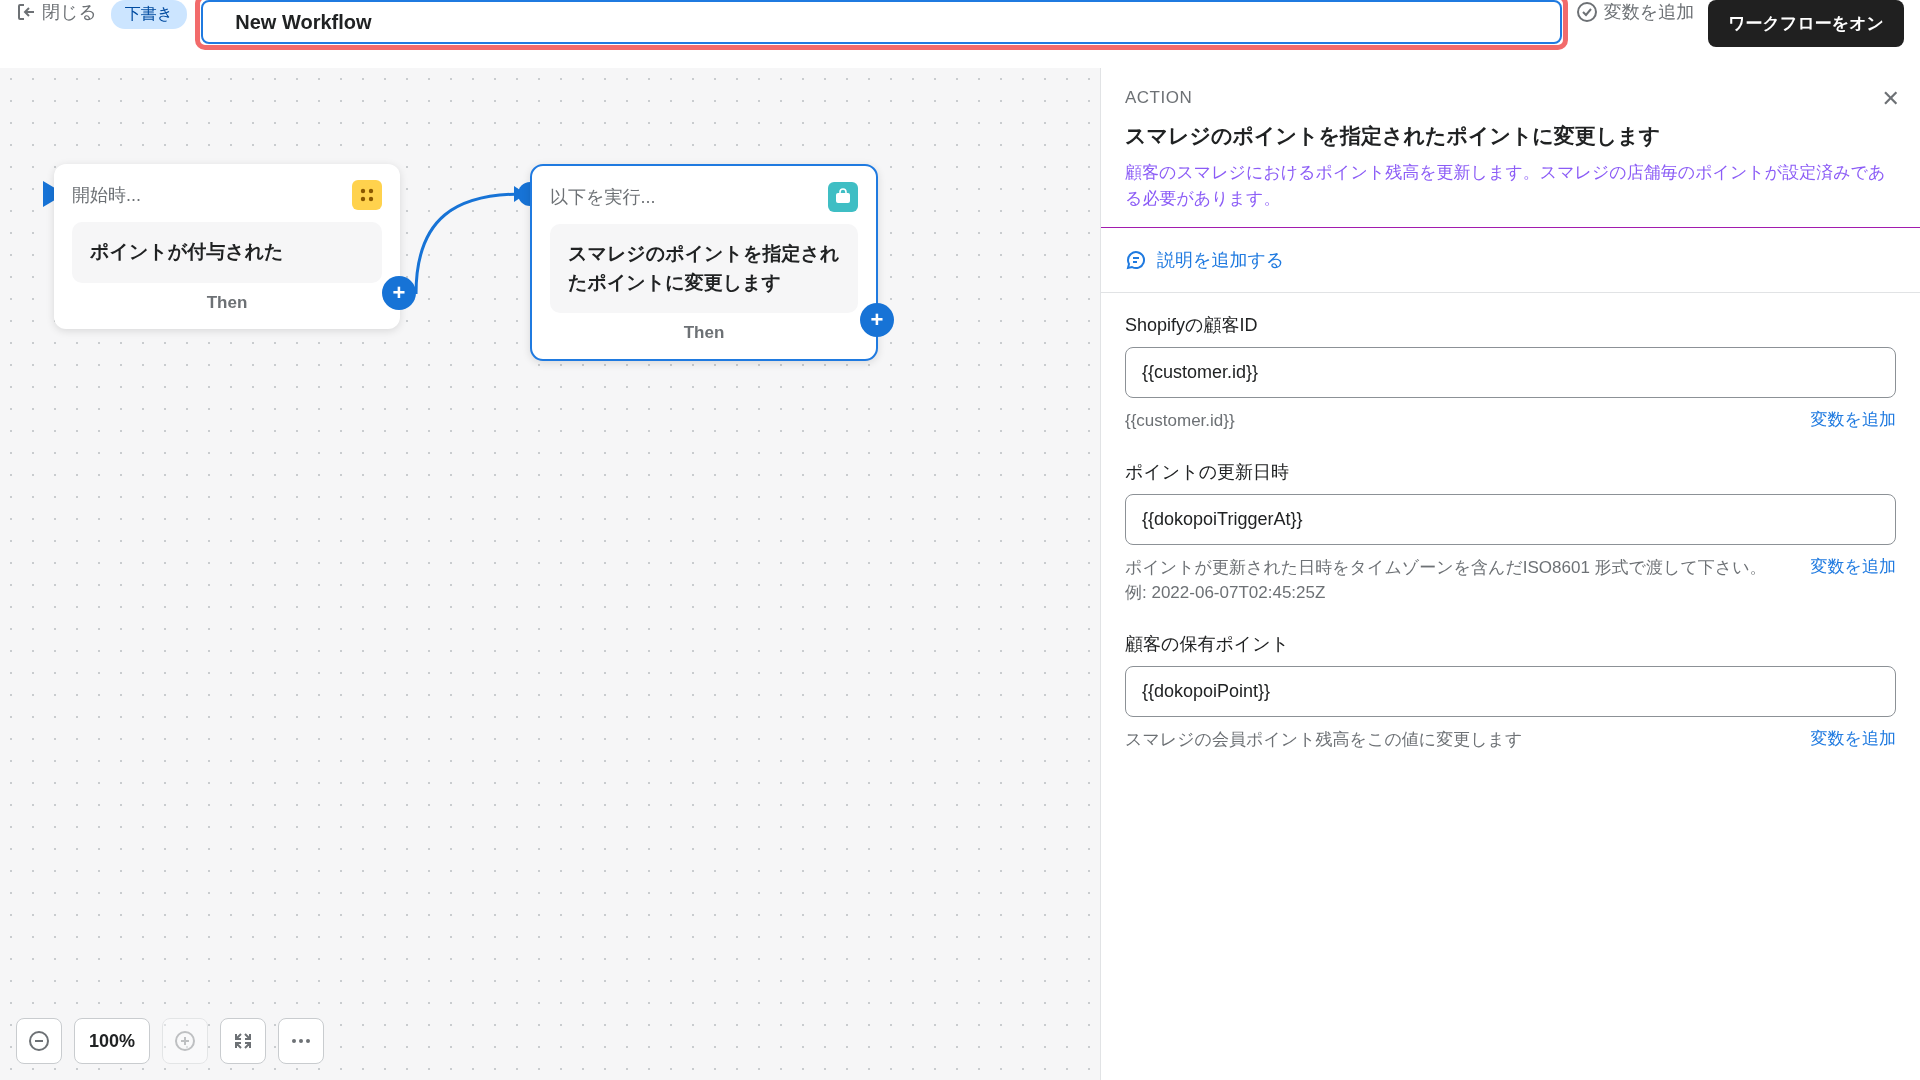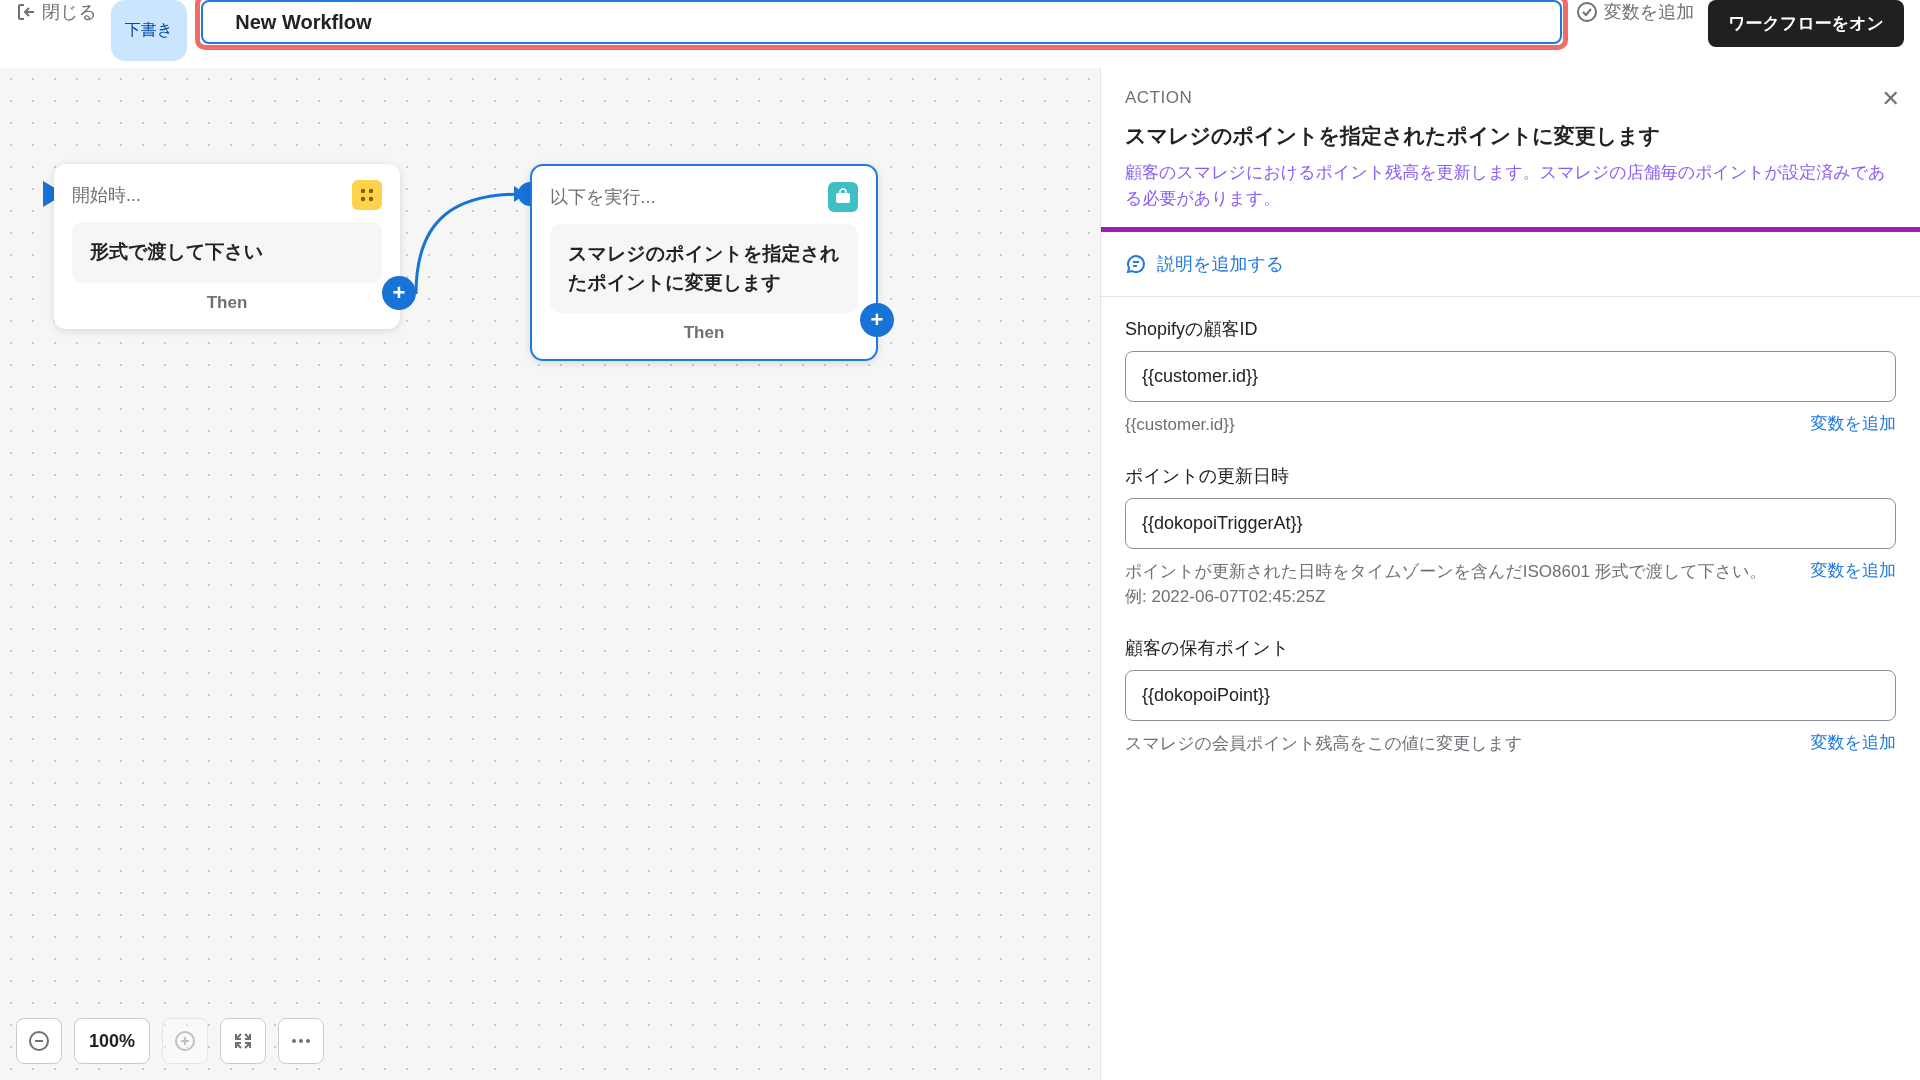--- a/index.html
+++ b/index.html
@@ -1,21 +1,21 @@
 <!DOCTYPE html>
 <html><head>
 <meta charset="utf-8">
 <style>
 * { box-sizing: border-box; margin: 0; padding: 0; }
 body { font-family: -apple-system, BlinkMacSystemFont, "Segoe UI", sans-serif; background: #fff; width: 1920px; height: 1080px; overflow: hidden; position: relative; }
 
 
 .header { height: 80px; display: flex; align-items: flex-start; padding: 0 16px; border-bottom: 1px solid #e1e3e5; gap: 14px; }
 .close-btn { display: flex; align-items: center; gap: 6px; color: #6d7175; cursor: pointer; font-size: 18px; }
-.draft-badge { background: #cce5ff; color: #004ba0; padding: 20px 14px; border-radius: 14px; font-size: 16px; font-weight: 500; }
+.draft-badge { background: #cce5ff; color: #004ba0; padding: 4px 14px; border-radius: 14px; font-size: 16px; font-weight: 500; }
 .title-wrap { flex: 1; position: relative; }
 .title-highlight { position: absolute; inset: -6px; border: 5px solid #f26b6b; border-radius: 10px; pointer-events: none; }
 .title-input { width: 100%; height: 44px; border: 2px solid #1f7ae0; border-radius: 8px; padding: 0 32px; font-size: 20px; font-weight: 600; color: #202223; outline: none; }
 .saved-status { display: flex; align-items: center; gap: 6px; color: #6d7175; font-size: 18px; }
 .primary-btn { background: #202020; color: #fff; border: none; border-radius: 8px; padding: 12px 20px; font-size: 17px; font-weight: 600; cursor: pointer; }
 
 
 .canvas { position: absolute; top: 68px; left: 0; right: 820px; bottom: 0; background: #f6f6f7; background-image: radial-gradient(#c9cccf 1.2px, transparent 1.2px); background-size: 22px 22px; }
 .node { position: absolute; background: #fff; border-radius: 12px; box-shadow: 0 2px 8px rgba(0,0,0,0.12); padding: 16px 18px; }
 .node.selected { border: 2px solid #1f7ae0; }
@@ -28,21 +28,21 @@
 .then-label { text-align: center; color: #6d7175; font-size: 17px; font-weight: 600; margin-top: 10px; }
 .play-marker { position: absolute; width: 22px; height: 26px; background: #1773d6; clip-path: polygon(0 0, 100% 50%, 0 100%); }
 .dot-marker { position: absolute; width: 24px; height: 24px; background: #1773d6; border-radius: 50%; }
 .plus-btn { position: absolute; width: 34px; height: 34px; background: #1773d6; border-radius: 50%; color: #fff; display: flex; align-items: center; justify-content: center; font-size: 22px; font-weight: 700; cursor: pointer; }
 
 
 .connector { position: absolute; pointer-events: none; }
 
 
 .sidebar { position: absolute; top: 68px; right: 0; bottom: 0; width: 820px; border-left: 1px solid #e1e3e5; background: #fff; overflow-y: auto; }
-.sb-header { padding: 20px 24px 16px 24px; border-bottom: 5px solid #a21caf; position: relative; }
+.sb-header { padding: 20px 24px 16px 24px; border-bottom: 1px solid #a21caf; position: relative; }
 .sb-tag { font-size: 17px; color: #6d7175; font-weight: 500; letter-spacing: 0.5px; }
 .sb-close { position: absolute; top: 18px; right: 20px; color: #6d7175; font-size: 22px; cursor: pointer; }
 .sb-title { font-size: 21px; font-weight: 700; color: #202223; margin-top: 14px; }
 .sb-desc { font-size: 17px; color: #8b5cf6; margin-top: 10px; line-height: 1.5; }
 .sb-add-desc { padding: 20px 24px; border-bottom: 1px solid #e1e3e5; }
 .sb-add-desc-link { display: flex; align-items: center; gap: 10px; color: #1f7ae0; font-size: 18px; cursor: pointer; }
 .sb-field { padding: 20px 24px 6px 24px; }
 .sb-label { font-size: 18px; color: #202223; font-weight: 400; margin-bottom: 10px; display: block; }
 .sb-input { width: 100%; border: 1px solid #8c9196; border-radius: 8px; padding: 14px 16px; font-size: 18px; color: #202223; }
 .sb-help-row { display: flex; justify-content: space-between; align-items: flex-start; margin-top: 10px; gap: 24px; }
@@ -88,21 +88,21 @@
       <span class="node-title">開始時...</span>
       <span class="node-icon icon-yellow">
         <svg width="20" height="20" viewBox="0 0 20 20">
             <circle cx="6" cy="6" r="2.2" fill="#8a5800"></circle>
             <circle cx="14" cy="6" r="2.2" fill="#8a5800"></circle>
             <circle cx="6" cy="14" r="2.2" fill="#8a5800"></circle>
             <circle cx="14" cy="14" r="2.2" fill="#8a5800"></circle>
           </svg>
       </span>
     </div>
-    <div class="node-body">形式で渡して下さい</div>
+    <div class="node-body">ポイントが付与された</div>
     <div class="then-label">Then</div>
   </div>
   <div class="plus-btn" style="left:382px; top:208px;">+</div>
 
   <svg class="connector" style="left:398px; top:108px; width:136px; height:130px;" viewBox="0 0 136 130">
     <path d="M18 118 C 18 40, 60 18, 124 18" stroke="#1773d6" stroke-width="3" fill="none"></path>
     <path d="M116 10 L128 18 L116 26 Z" fill="#1773d6"></path>
   </svg>
 
   <div class="dot-marker" style="left:518px; top:114px;"></div>

